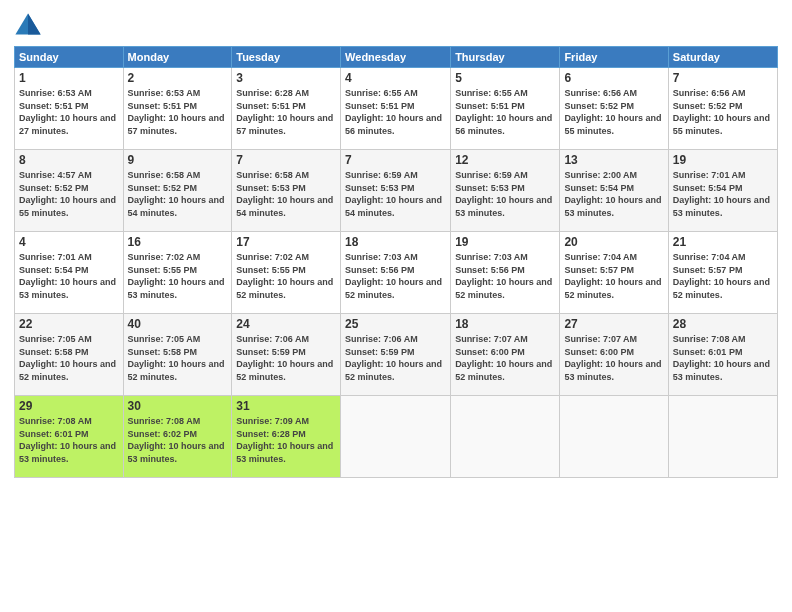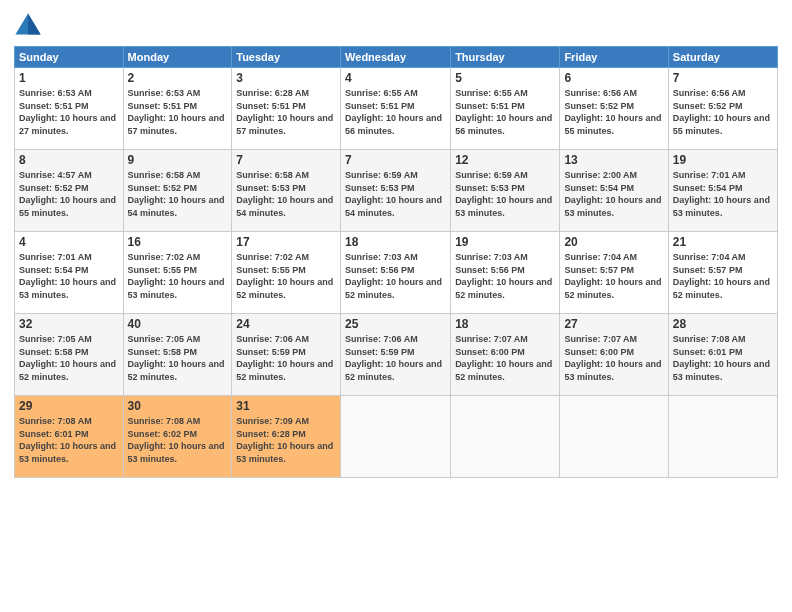--- a/index.html
+++ b/index.html
@@ -96,21 +96,21 @@
       color: #444;
       font-size: 9px;
       line-height: 1.4;
       font-weight: bold;
     }
     .empty-cell {
       background-color: #f9f9f9 !important;
     }
     
     .calendar tr:last-child td {
-      background-color: #fdba74;
+      background-color: #bef264;
     }
   </style>
 </head>
 <body>
 
 <div class="container">
   <div class="header">
     <div class="logo">
       <svg class="logo-icon" viewBox="0 0 40 40">
         <polygon points="20,5 38,35 2,35" fill="#2a7ab8"></polygon>
@@ -309,21 +309,21 @@
         <span class="day-num">21</span>
         <div class="day-info">
           <span>Sunrise: 7:04 AM</span><br>
           <span>Sunset: 5:57 PM</span><br>
           <span>Daylight: 10 hours and 52 minutes.</span>
         </div>
       </td>
         </tr>
         <tr>
           <td>
-        <span class="day-num">32</span>
+        <span class="day-num">22</span>
         <div class="day-info">
           <span>Sunrise: 7:05 AM</span><br>
           <span>Sunset: 5:58 PM</span><br>
           <span>Daylight: 10 hours and 52 minutes.</span>
         </div>
       </td>
           <td>
         <span class="day-num">40</span>
         <div class="day-info">
           <span>Sunrise: 7:05 AM</span><br>

